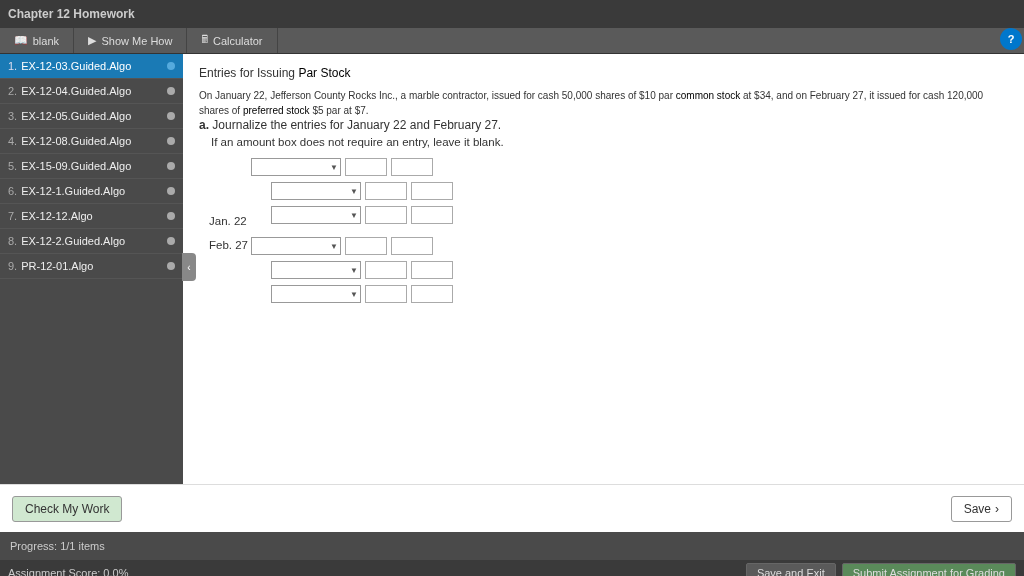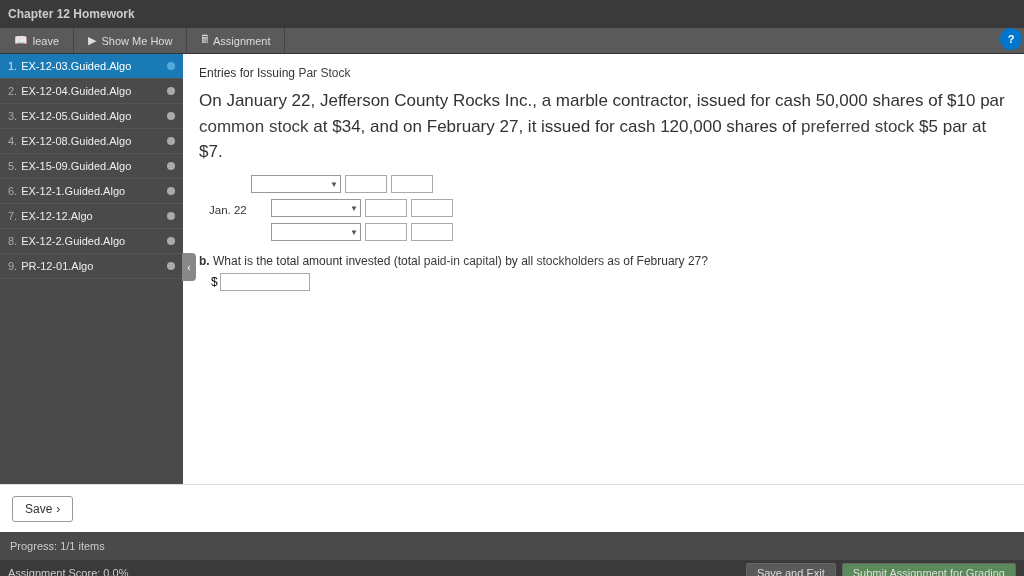--- a/index.html
+++ b/index.html
@@ -124,29 +124,28 @@
       padding: 12px 16px;
       position: relative;
     }
 
     .content-title {
       font-size: 12px;
       color: #333;
       margin-bottom: 8px;
     }
     .content-title a, .link {
-      color: #404040;
+      color: #000000;
       text-decoration: none;
     }
 
     .problem-text {
-      font-size: 17px;
+      font-size: 10px;
       color: #333;
       line-height: 1.5;
-      margin-bottom: 10px;
     }
 
     .part-label {
       font-size: 12px;
       font-weight: bold;
       color: #333;
       margin-bottom: 4px;
     }
 
     .sub-label {
@@ -318,29 +317,29 @@
 </head>
 <body>
 
 <div class="top-bar">
   <span>Chapter 12 Homework</span>
 </div>
 
 <div class="tab-bar">
   <div class="tab">
     <span>📖</span>
-    <span>leave</span>
+    <span>blank</span>
   </div>
   <div class="tab">
     <span>▶</span>
     <span>Show Me How</span>
   </div>
   <div class="tab">
     <span>🖩</span>
-    <span>Assignment</span>
+    <span>Calculator</span>
   </div>
   <div class="top-right-circle">?</div>
 </div>
 
 <div class="main-layout">
 
   <div class="sidebar-with-collapse">
     <div class="sidebar">
       <div class="sidebar-item active">
         <span class="num">1.</span>
@@ -393,23 +392,28 @@
   </div>
 
   <div class="content-area">
     <div class="content-title">
       Entries for Issuing <a class="link" href="#">Par Stock</a>
     </div>
     <div class="problem-text">
       On January 22, Jefferson County Rocks Inc., a marble contractor, issued for cash 50,000 shares of $10 par <a class="link" href="#">common stock</a> at $34, and on February 27, it issued for cash 120,000 shares of <a class="link" href="#">preferred stock</a> $5 par at $7.
     </div>
 
+    <div class="part-label">
+      <span>a.</span>
+      <span style="font-weight:normal;">Journalize the entries for January 22 and February 27.</span>
+    </div>
+    <div class="sub-label">If an amount box does not require an entry, leave it blank.</div>
 
     <div class="journal-section">
-      <div style="display:flex; align-items:center; margin-left:10px;">
+      <div style="display:flex; align-items:flex-end; margin-left:10px;">
         <span style="width:42px; font-size:11.5px; color:#333; padding-top:2px;">Jan. 22</span>
         <div style="display:flex; flex-direction:column; gap:3px;">
 
           <div class="journal-row" style="margin-left:0;">
             <div class="select-wrapper">
               <select class="account-select"></select>
             </div>
             <input type="text" class="debit-input" style="">
             <input type="text" class="credit-input" style="">
           </div>
@@ -426,35 +430,57 @@
             <div class="select-wrapper">
               <select class="account-select"></select>
             </div>
             <input type="text" class="debit-input" style="">
             <input type="text" class="credit-input" style="">
           </div>
         </div>
       </div>
     </div>
 
-
-    <div class="part-b">
-      <div class="part-label" style="margin-bottom:5px;">
-        <span>b.</span>
-        <span style="font-weight:normal;"> What is the total amount invested (total <a class="link" href="#">paid-in capital</a>) by all <a class="link" href="#">stockholders</a> as of February 27?</span>
-      </div>
-      <div class="dollar-input-wrapper">
-        <span class="dollar-sign">$</span>
-        <input type="text" class="dollar-input" style="">
-      </div>
-    </div>
+    <div class="journal-section" style="margin-top:6px;">
+      <div style="display:flex; align-items:flex-start; margin-left:10px;">
+        <span style="width:42px; font-size:11.5px; color:#333; padding-top:2px;">Feb. 27</span>
+        <div style="display:flex; flex-direction:column; gap:3px;">
+
+          <div class="journal-row" style="margin-left:0;">
+            <div class="select-wrapper">
+              <select class="account-select"></select>
+            </div>
+            <input type="text" class="debit-input" style="">
+            <input type="text" class="credit-input" style="">
+          </div>
+
+          <div class="journal-row" style="margin-left:20px;">
+            <div class="select-wrapper">
+              <select class="account-select"></select>
+            </div>
+            <input type="text" class="debit-input" style="">
+            <input type="text" class="credit-input" style="">
+          </div>
+
+          <div class="journal-row" style="margin-left:20px;">
+            <div class="select-wrapper">
+              <select class="account-select"></select>
+            </div>
+            <input type="text" class="debit-input" style="">
+            <input type="text" class="credit-input" style="">
+          </div>
+        </div>
+      </div>
+    </div>
+
   </div>
 </div>
 
 <div class="content-bottom">
+  <button class="check-btn">Check My Work</button>
   <button class="next-btn">
     <span>Save</span>
     <span>›</span>
   </button>
 </div>
 
 <div class="progress-bar-area">
   <span>Progress: 1/1 items</span>
 </div>
 

